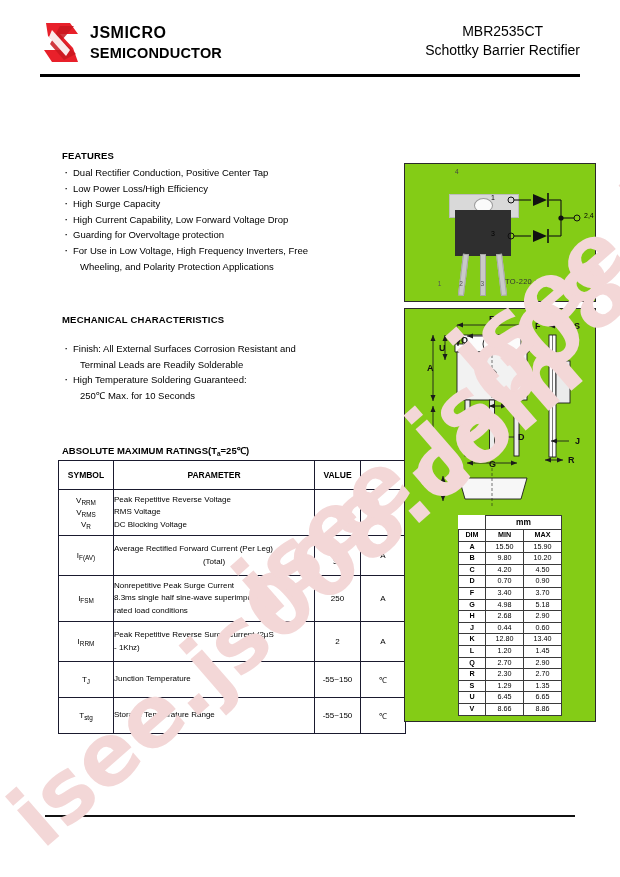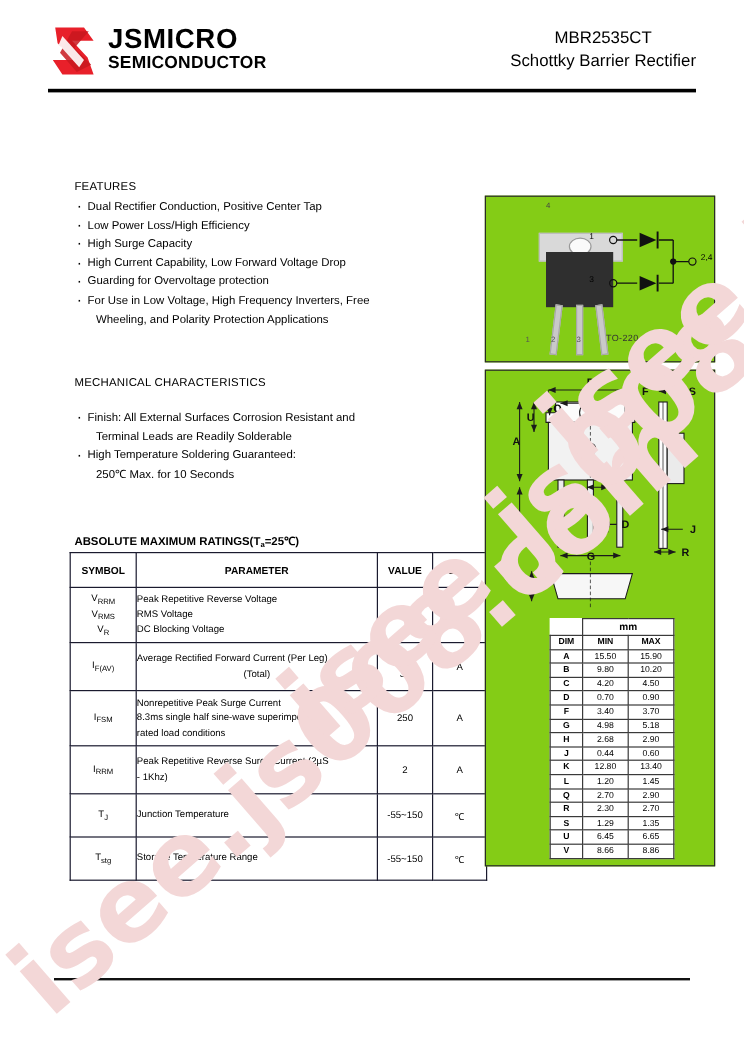--- a/index.html
+++ b/index.html
@@ -31,35 +31,35 @@
   }
   .wm1{left:-10px; top:790px; font-size:86px; transform:rotate(-41deg);}
   .wm2{left:215px; top:560px; font-size:86px; transform:rotate(-41deg);}
   .wm3{left:430px; top:330px; font-size:86px; transform:rotate(-41deg);}
 
   
   .header{position:absolute;left:40px;top:20px;width:540px;height:62px;}
   .logo-wrap{position:absolute;left:0;top:0;display:flex;align-items:flex-start;}
   .logo-mark{width:44px;height:45px;position:relative;margin-right:6px;}
   .brand-top{
-    font-size:23px;font-weight:700;letter-spacing:0.5px;line-height:25px;
+    font-size:16px;font-weight:700;letter-spacing:0.5px;line-height:25px;
     font-family:"Liberation Sans", sans-serif;
   }
   .brand-bottom{
     font-size:14.5px;font-weight:700;letter-spacing:0.2px;line-height:17px;
     font-family:"Liberation Sans", sans-serif;
   }
   .title-block{position:absolute;right:0;top:2px;text-align:center;}
   .title-line1{font-size:14px;line-height:19px;}
   .title-line2{font-size:14px;line-height:19px;}
   .header-rule{position:absolute;left:40px;top:74px;width:540px;height:3px;background:#000;}
 
   
   .section-head{
-    font-size:9.5px;font-weight:400;letter-spacing:0.2px;
+    font-size:9.5px;font-weight:700;letter-spacing:0.2px;
   }
   .bullets{margin:0;padding:0;list-style:none;}
   .bullets li{
     font-size:9.5px;line-height:15.6px;
     padding-left:11px;position:relative;
   }
   .bullets li::before{
     content:"\00B7";
     position:absolute;left:2px;top:-1px;font-size:13px;
   }

